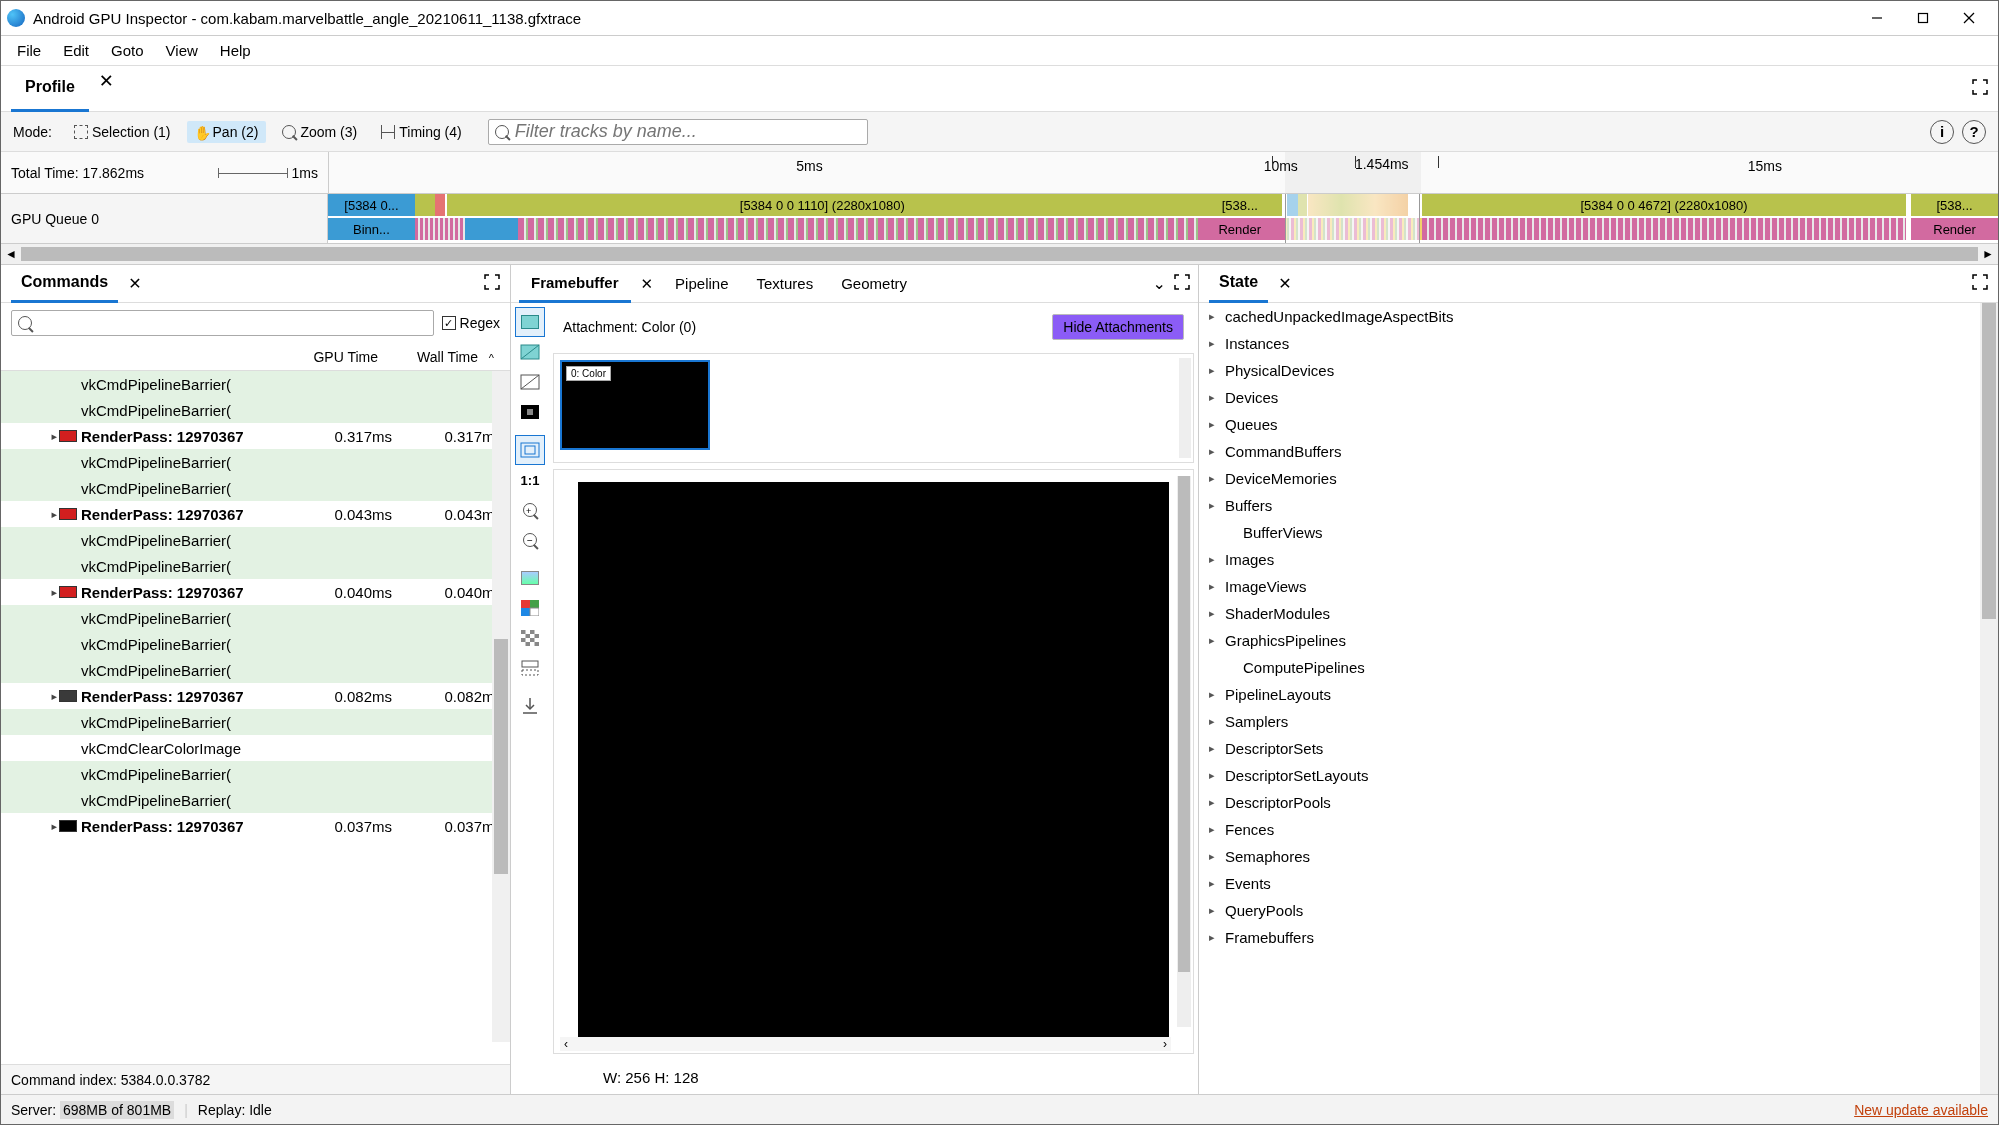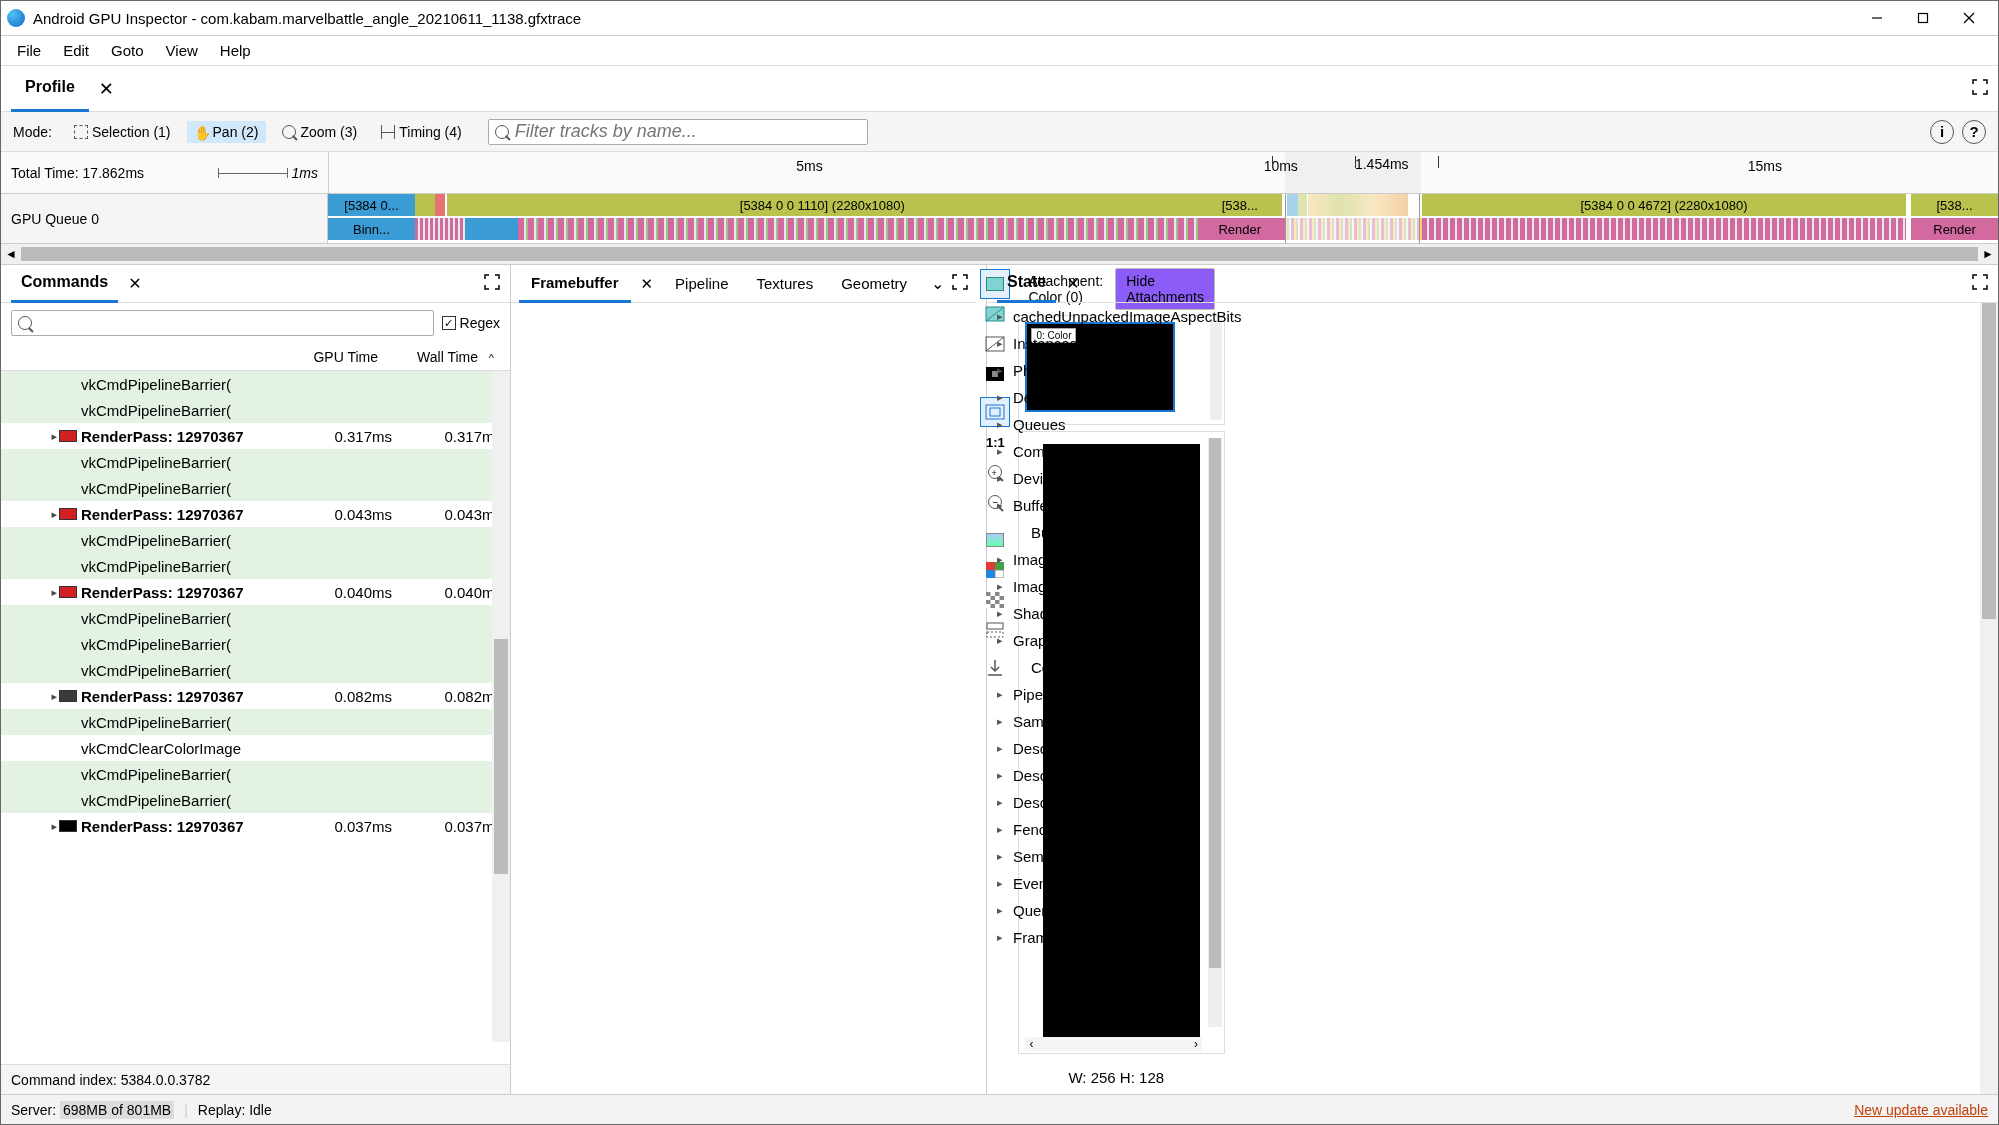--- a/index.html
+++ b/index.html
@@ -13,21 +13,21 @@
 .titlebar .title { flex: 1; font-size: 15px; }
 .titlebar .winbtn { width: 46px; height: 28px; display: flex; align-items: center; justify-content: center; }
 .titlebar .winbtn svg { width: 12px; height: 12px; stroke: #000; stroke-width: 1.2; fill: none; }
 
 
 .menubar { height: 30px; display: flex; align-items: center; padding: 0 6px; border-bottom: 1px solid #ddd; font-size: 15px; gap: 2px; }
 .menubar .menuitem { padding: 4px 10px; }
 
 
 .profiletab-row { height: 46px; display: flex; align-items: center; justify-content: space-between; padding: 0 10px; border-bottom: 1px solid #ddd; }
-.profiletab-row .tab { display: flex; align-items: center; height: 46px; }
+.profiletab-row .tab { display: flex; height: 46px; }
 .profiletab-row .tab .lbl { font-weight: 600; font-size: 16px; padding: 0 14px; border-bottom: 3px solid #1976d2; height: 100%; display:flex; align-items:center; }
 .profiletab-row .tab .close { font-size: 18px; margin-left: 2px; padding: 4px 8px;}
 .expand-icon svg { width:16px;height:16px;stroke:#000;stroke-width:1.5;fill:none;}
 
 
 .mode-row { height: 40px; display: flex; align-items: center; padding: 0 12px; background: #f5f5f5; border-bottom: 1px solid #ddd; gap:8px; position:relative;}
 .mode-row .label { margin-right: 6px; }
 .mode-btn { display:flex; align-items:center; gap:4px; padding:3px 8px; border-radius:2px; }
 .mode-btn.active { background: #d0e8f9; }
 .mode-btn .icn { width:14px; height:14px; display:inline-block; }
@@ -87,21 +87,21 @@
 .cmd-row .expander { font-size:11px; color:#444; }
 .cmd-row .swatch { width:18px; height:12px; border:1px solid #333; }
 .cmd-row .name { flex:1; font-weight:500; white-space:nowrap; overflow:hidden; padding-left:4px;}
 .cmd-row .c2 { width:110px; text-align:right; }
 .cmd-row .c3 { width:110px; text-align:right; }
 .cmd-vscroll { position:absolute; right:0; top:28px; bottom:22px; width:18px; background:#f0f0f0;}
 .cmd-vscroll .thumb { position:absolute; left:2px; right:2px; background:#bbb; }
 .cmd-footer { height:30px; display:flex; align-items:center; padding:0 10px; border-top:1px solid #ddd; background:#f5f5f5; font-size:14px;}
 
 
-.framebuffer { width:476px; display:flex; flex-direction:row; border-right:1px solid #ccc;}
+.framebuffer { width:688px; display:flex; flex-direction:column; border-right:1px solid #ccc;}
 .fb-tabrow { height:38px; display:flex; align-items:center; padding:0 8px; border-bottom:1px solid #ddd; gap:4px;}
 .fb-tabrow .tab { padding:0 12px; height:38px; display:flex; align-items:center; font-size:15px;}
 .fb-tabrow .tab.active { font-weight:600; border-bottom:3px solid #1976d2;}
 .fb-tabrow .spacer { flex:1; }
 .fb-tabrow .chev { font-size:16px; padding:4px;}
 .fb-top { height:40px; display:flex; align-items:center; padding:0 10px; gap:12px;}
 .fb-top .att { flex:1; }
 .fb-top .btn { padding:4px 10px; border:1px solid #bbb; background:#8b5cf6; border-radius:2px;}
 .fb-body { flex:1; display:flex; min-height:0; }
 .fb-tools { width:38px; display:flex; flex-direction:column; padding:4px; gap:0;}
@@ -210,21 +210,21 @@
     </div>
     <div class="info-help">
       <div class="circ">i</div>
       <div class="circ">?</div>
     </div>
   </div>
 
   <div class="timeline-header">
     <div class="left">
       <span>Total Time: 17.862ms</span>
-      <span style="display:flex;align-items:center;gap:4px;font-style:italic;">
+      <span style="display:flex;align-items:center;gap:4px;">
         <span style="width:70px;height:10px;border-left:1px solid #666;border-right:1px solid #666;position:relative;">
             <span style="position:absolute;top:50%;left:0;right:0;border-top:1px solid #666;"></span>
           </span>
         <span>1ms</span>
       </span>
     </div>
     <div class="axis">
       <div class="highlight-zone" style="left:57.3%;width:8.1%;"></div>
       <div class="tick" style="left:28%;">5ms</div>
       <div class="tick" style="left:56%;">10ms</div>

